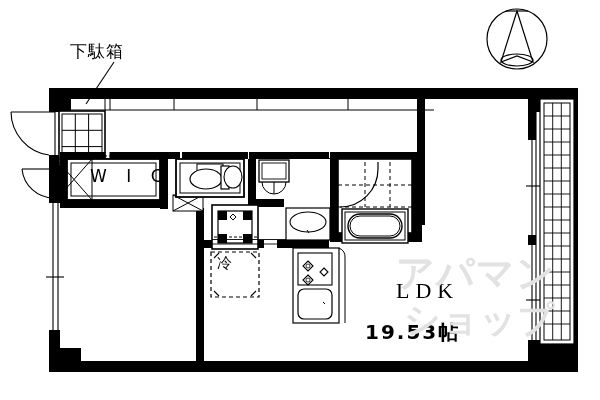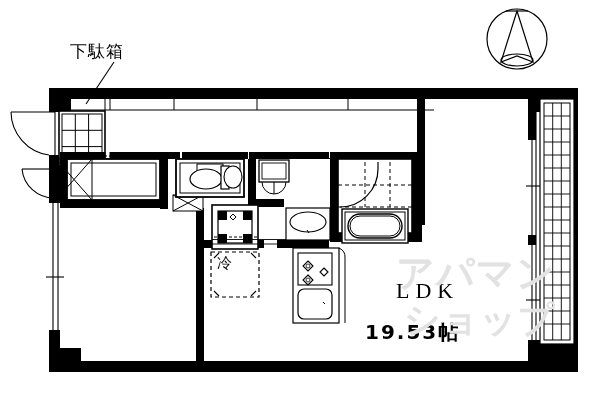--- a/index.html
+++ b/index.html
@@ -385,20 +385,21 @@
         <line x1="536" y1="112" x2="536" y2="340" stroke="#000" stroke-width="1.1"></line>
         <line x1="526" y1="186" x2="540" y2="186" stroke="#000" stroke-width="1.1"></line>
         <line x1="526" y1="300" x2="540" y2="300" stroke="#000" stroke-width="1.1"></line>
       </g>
     </g>
 
   </svg>
 
   <div class="txt label-gekabako">下駄箱</div>
 
+  <div class="txt label-wic">W I C</div>
 
   <div class="txt label-reizo">冷</div>
 
 
   <div class="txt label-ldk">LDK</div>
   <div class="txt label-ldk-area">19.53帖</div>
 
   <div class="watermark">
     <div class="wm-line wm-1">アパマン</div>
     <div class="wm-line wm-2">ショップ</div>

